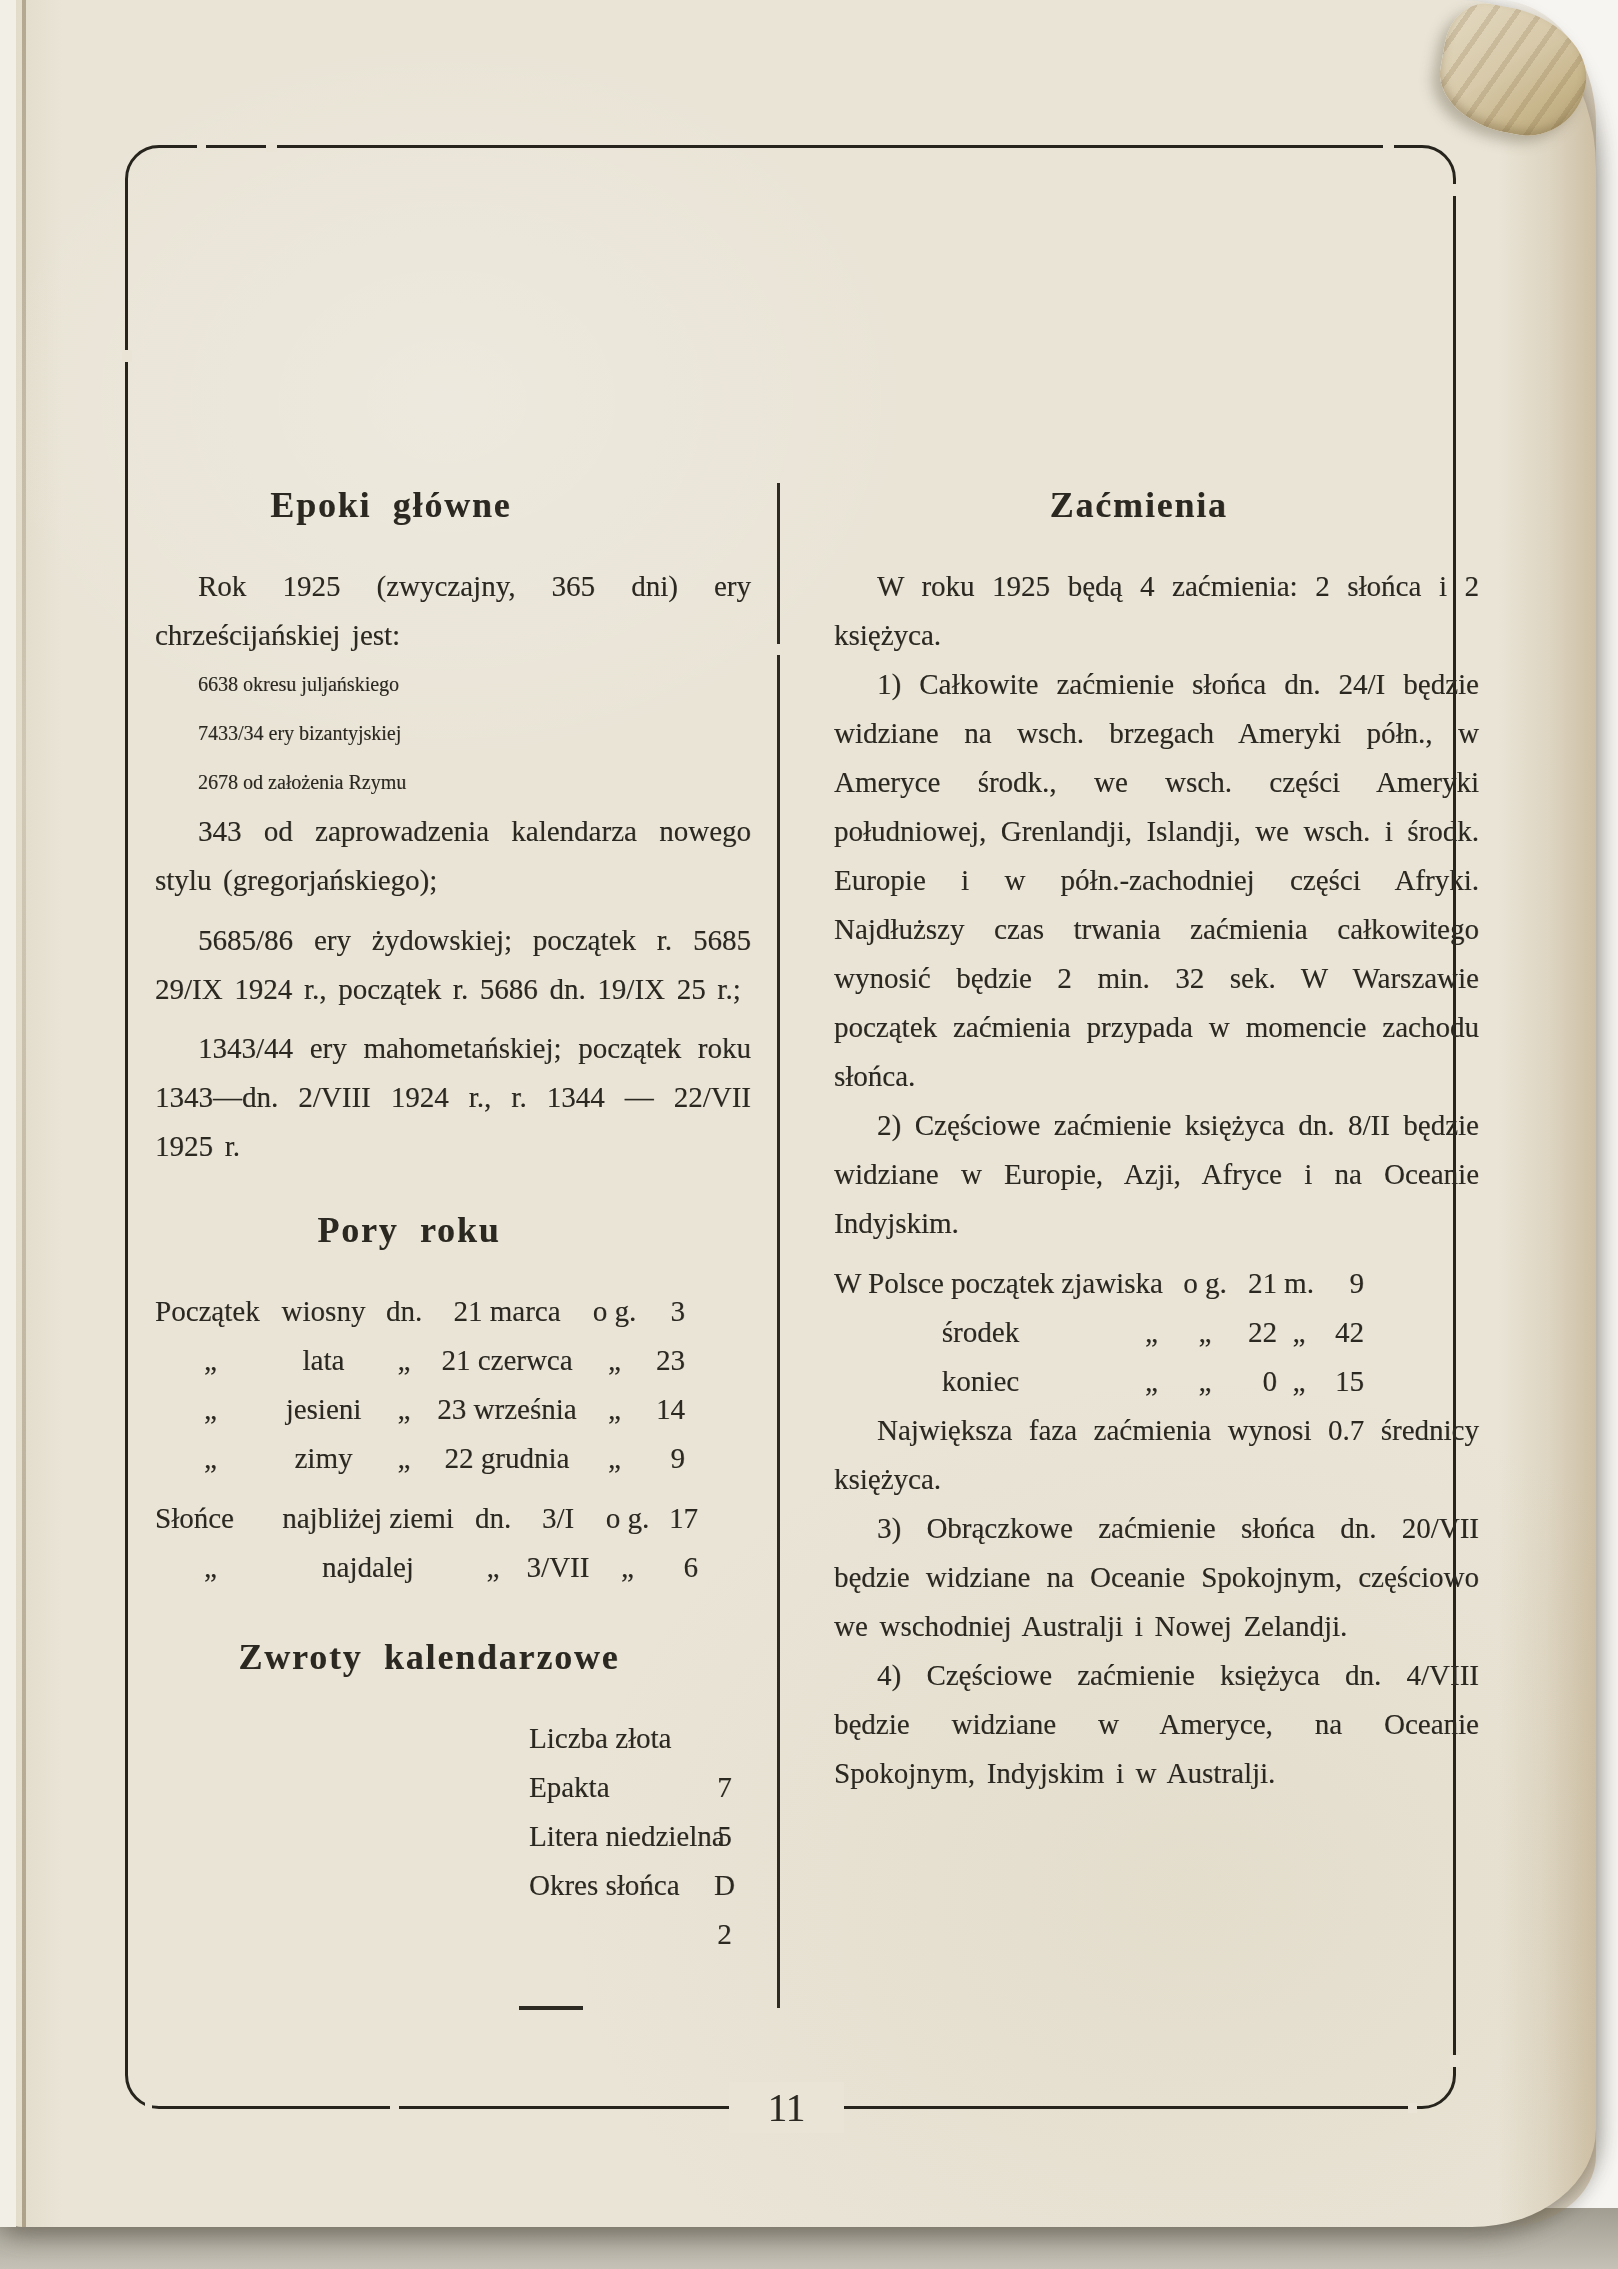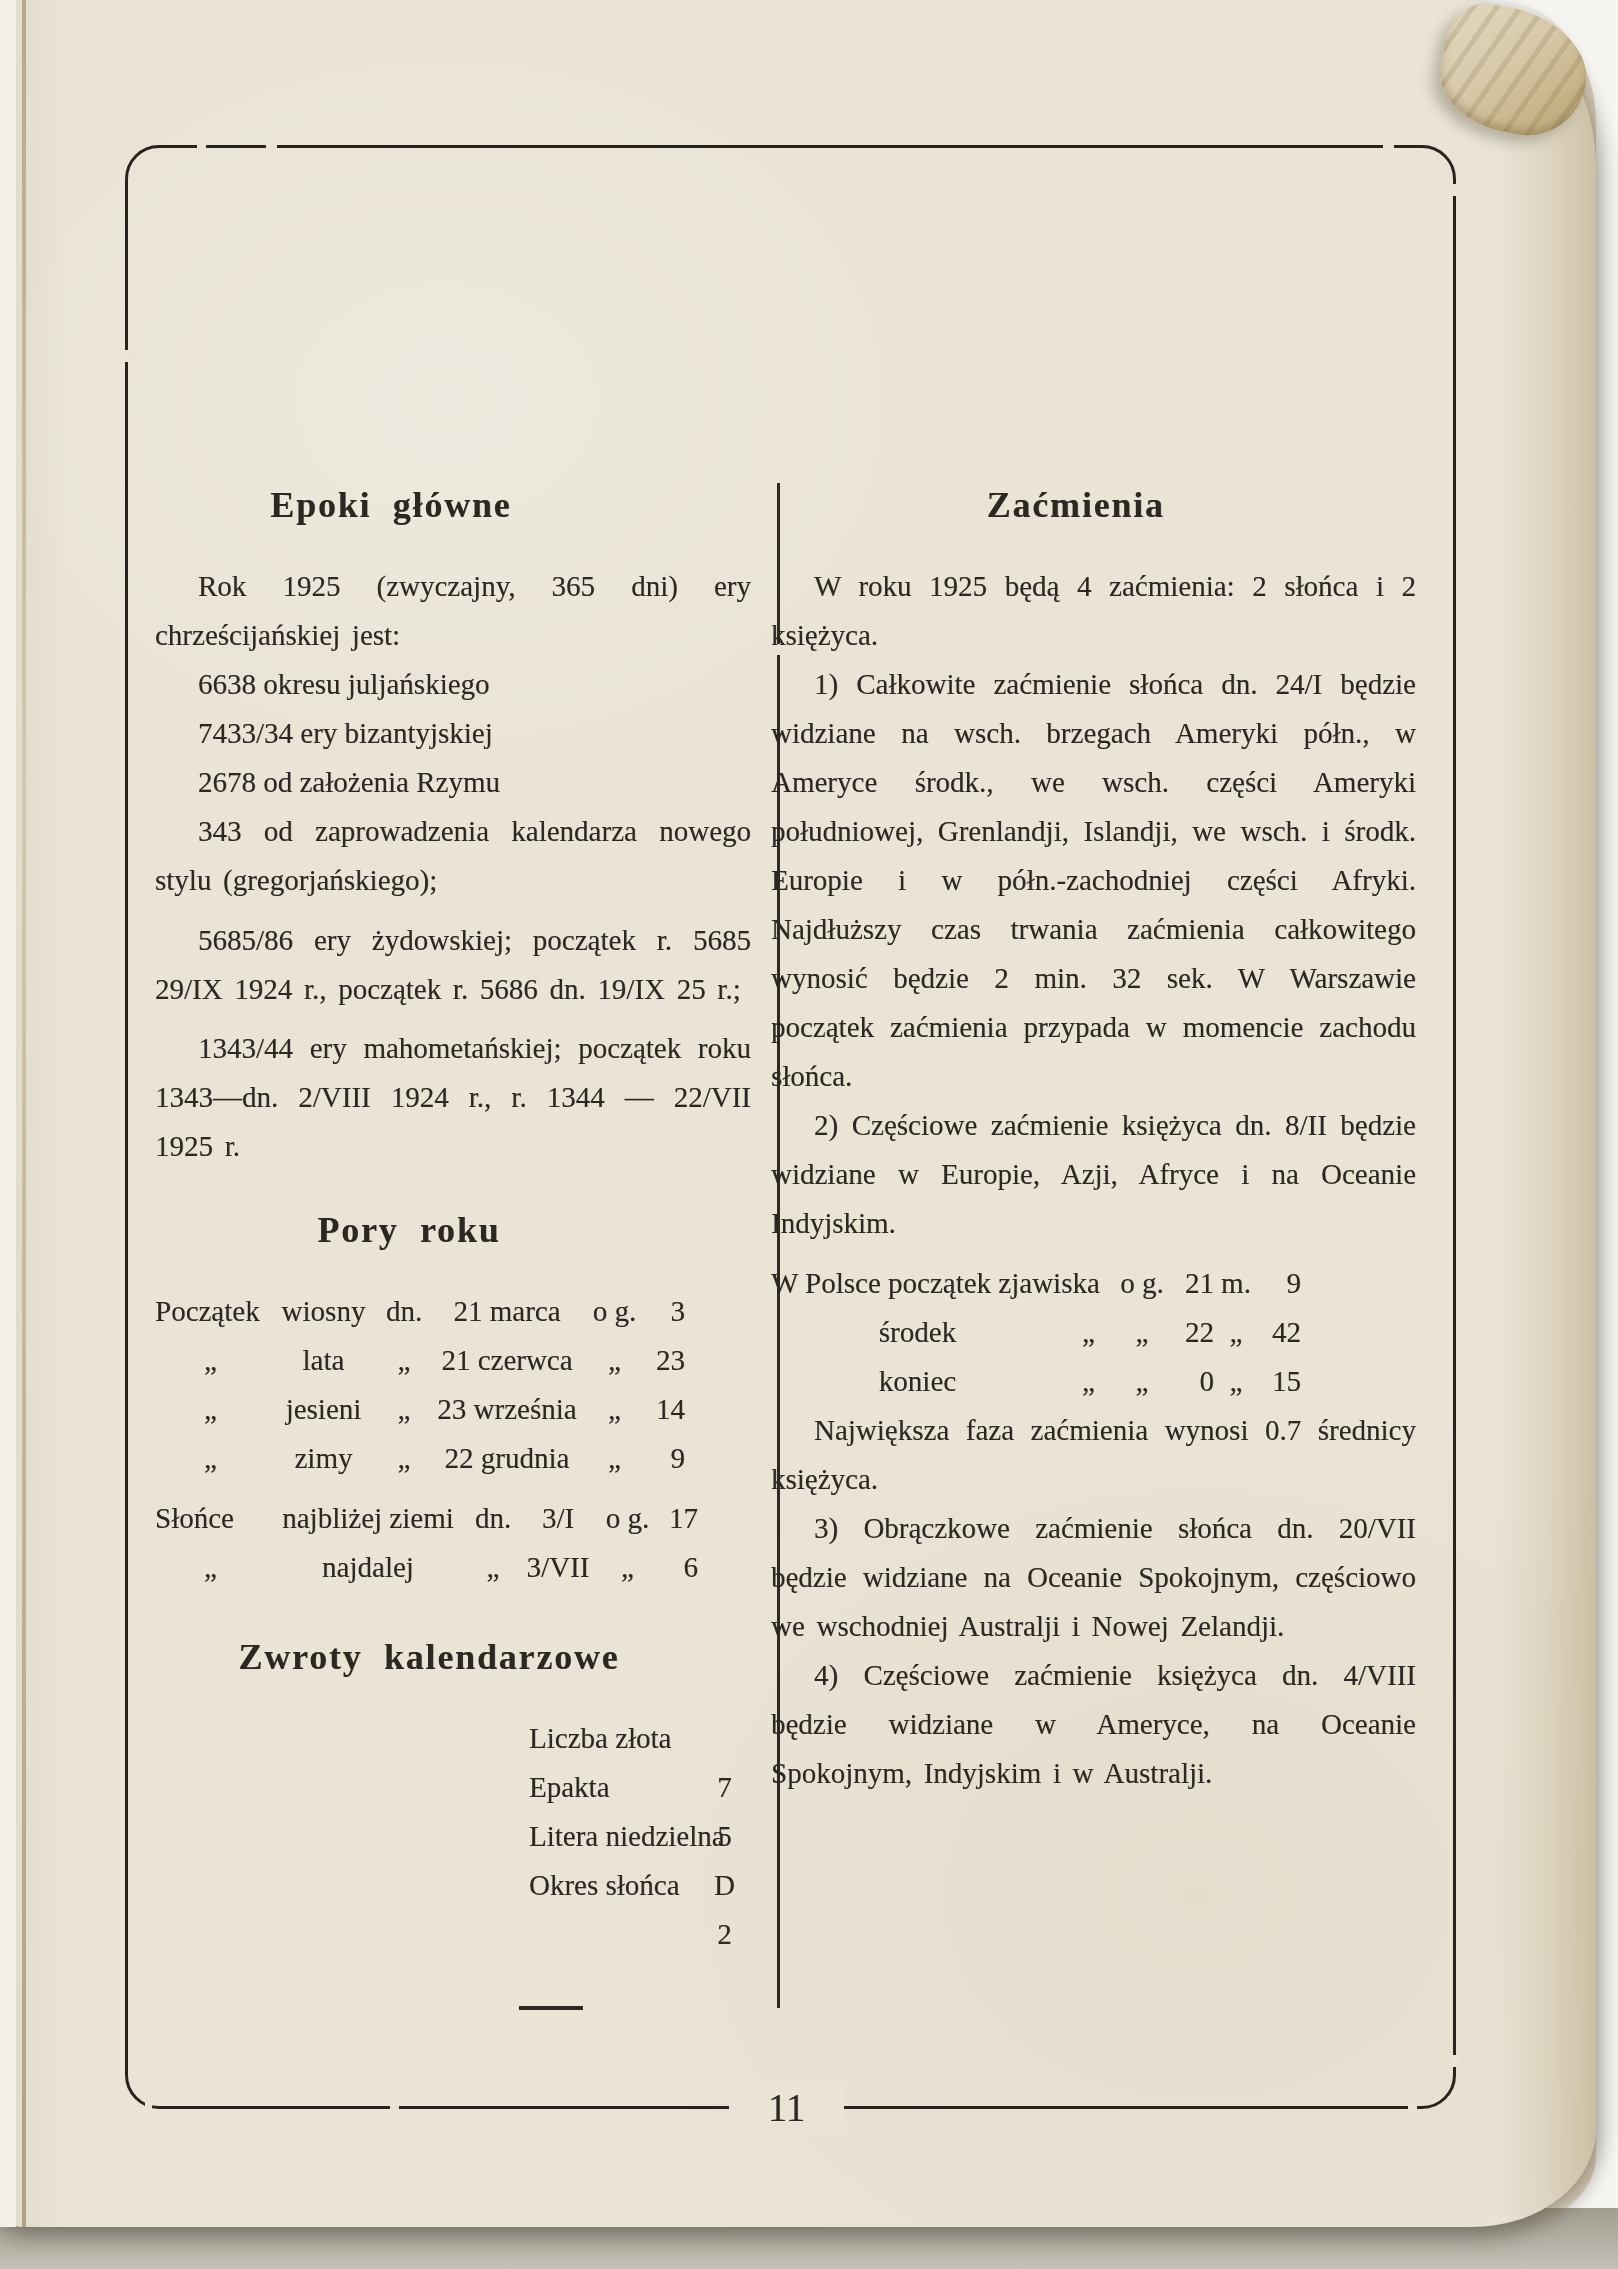--- a/index.html
+++ b/index.html
@@ -38,33 +38,33 @@
   .ink{color:#2b2821;text-shadow:0.4px 0.4px 0.6px rgba(43,40,33,.35);}
   .pagehead{position:absolute;left:133px;top:238px;width:878px;text-align:center;}
   .title{margin:0 0 23px 0;font-size:69px;font-weight:700;letter-spacing:0.9px;line-height:71px;}
   .subtitle{margin:0;font-size:29px;font-weight:700;letter-spacing:0.9px;word-spacing:6.2px;line-height:39px;}
   .ornament{margin-top:23px;display:flex;align-items:center;justify-content:center;}
   .orn-line{width:176px;height:2.7px;background:#2b2821;}
   .orn-box{width:21px;height:10.6px;border:2.7px solid #2b2821;border-radius:1.8px;margin:0 8.9px;background:transparent;}
 
   .col{position:absolute;top:477px;}
   .col.left{left:155px;width:596px;}
-  .col.right{left:771px;width:645px;}
+  .col.right{left:834px;width:645px;}
   h2{margin:4px;font-size:36px;font-weight:700;letter-spacing:1.8px;word-spacing:10.6px;line-height:49px;text-align:center;}
   .sh-epoki{transform:translateX(-62px);}
   .sh-pory{transform:translateX(-44px);margin-top:35px;}
   .sh-zwroty{transform:translateX(-24px);margin-top:41px;}
   .sh-zacm{transform:translateX(-17.7px);}
   p{margin:0;}
   .bodytext{font-size:29px;line-height:49px;word-spacing:4.4px;}
   .just{text-align:justify;}
   .ind{text-indent:43px;}
   .mt-sm{margin-top:10.6px;}
   .mt-md{margin-top:32px;}
-  .era-item{padding-left:43px;font-size:29px;line-height:49px;}
+  .era-item{padding-left:43px;font-size:20px;line-height:49px;}
 
   .prow{display:flex;align-items:flex-end;height:49px;line-height:49px;font-size:29px;white-space:nowrap;}
   .cell{display:inline-block;}
   .ctr{text-align:center;}
   
   .pc1{width:111px;} .pc2{width:115px;text-align:center;} .pc3{width:46px;text-align:center;}
   .pc4{width:160px;text-align:center;} .pc5{width:55px;text-align:center;} .pc6{width:43px;text-align:right;}
   
   .sc1{width:111px;} .sc2{width:204px;text-align:center;} .sc3{width:46px;text-align:center;}
   .sc4{width:84px;text-align:center;} .sc5{width:55px;text-align:center;} .sc6{width:43px;text-align:right;}

